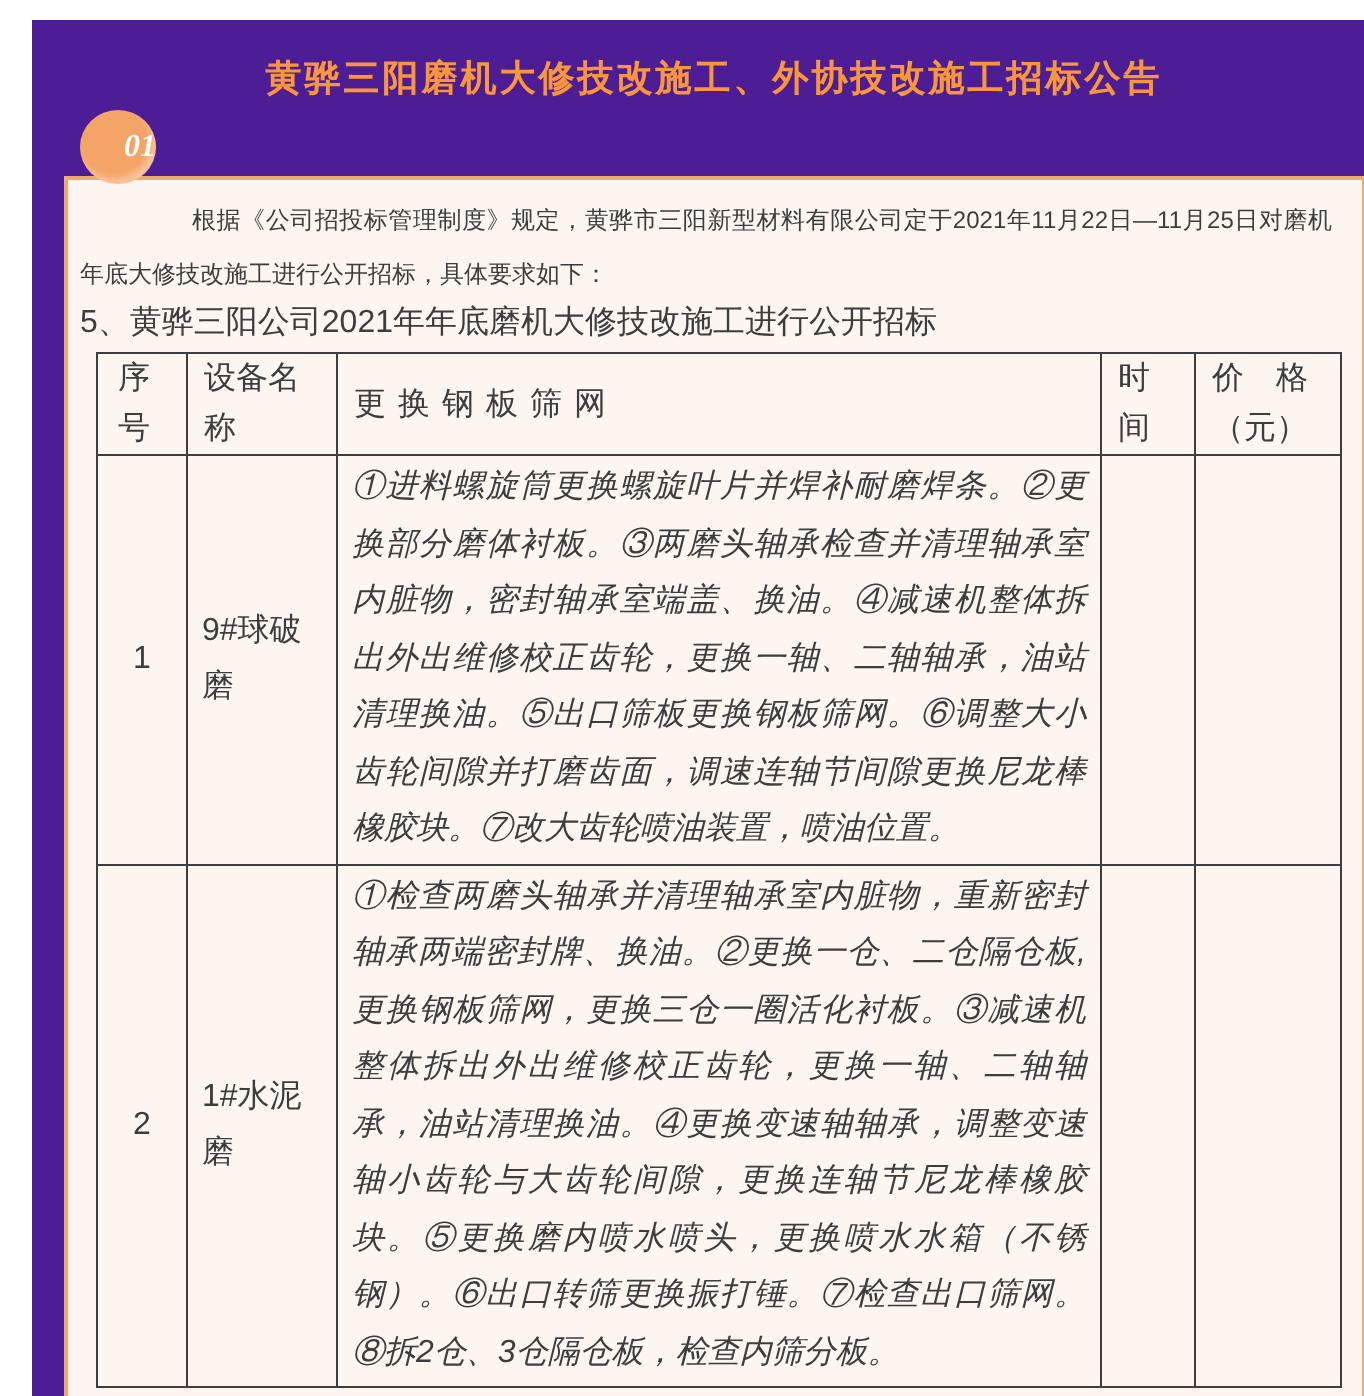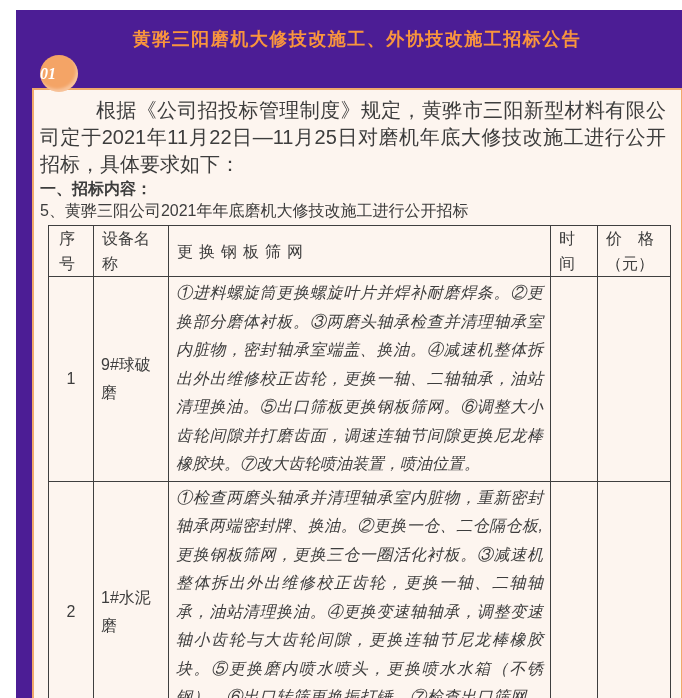--- a/index.html
+++ b/index.html
@@ -4,28 +4,28 @@
 <style>
   * { margin:0; padding:0; box-sizing:border-box; }
   html,body { width:682px; height:698px; overflow:hidden; background:#ffffff;
               font-family:"Liberation Sans", sans-serif; }
   .canvas { position:absolute; top:10px; left:16px; width:682px; height:688px;
             background:#4c1d95; overflow:hidden; }
   .doc-title { padding-top:18px; text-align:center; color:#F9953D;
                font-weight:bold; font-size:18px; letter-spacing:1.5px; line-height:22px; }
   .badge { position:absolute; left:24px; top:45px; width:38px; height:37px;
            background:#F4A466; border-radius:50%; z-index:2;
-           display:flex; align-items:center; justify-content:flex-start;
+           display:flex; align-items:center; justify-content:flex-end;
            box-shadow: inset -2px -3px 3px rgba(255,255,255,0.35); }
   .badge span { color:#ffffff; font-family:"Liberation Serif", serif;
                 font-style:italic; font-weight:bold; font-size:16px; }
   .content-box { position:absolute; left:16px; top:78px; width:651px; height:640px;
                  border:2px solid #F0A96B; background:#FDF5EF;
                  padding:4px 0 0 6px; color:#3D3D3D; }
-  .intro { font-size:20px; line-height:27px; text-align:justify;
+  .intro { font-size:12px; line-height:27px; text-align:justify;
            text-indent:56px; padding:3px 15px 0 0; word-break:break-all; }
   .sec-heading { font-size:16px; font-weight:bold; line-height:22px; }
   .sec-item { font-size:16px; line-height:22px; }
   table.tender { border-collapse:collapse; table-layout:fixed; width:622px;
                  margin:3px 0 0 8px; background:transparent; }
   .tender th, .tender td { border:1px solid #3F3F3F; font-size:16px; color:#3D3D3D;
                            font-weight:normal; vertical-align:middle; }
   .tender th { text-align:left; line-height:25px; height:51px; padding:0 8px;
                white-space:pre-line; word-break:break-all; }
   th.h-no { padding-left:10px; }
@@ -46,21 +46,20 @@
   <div class="doc-title">黄骅三阳磨机大修技改施工、外协技改施工招标公告</div>
 
   <div class="badge">
     <span>01</span>
   </div>
 
   <div class="content-box">
 
     <p class="intro">根据《公司招投标管理制度》规定，黄骅市三阳新型材料有限公司定于2021年11月22日—11月25日对磨机年底大修技改施工进行公开招标，具体要求如下：</p>
 
-    <div class="sec-heading">一、招标内容：</div>
 
     <div class="sec-item">5、黄骅三阳公司2021年年底磨机大修技改施工进行公开招标</div>
 
     <table class="tender">
       <colgroup>
         <col style="width:45px">
         <col style="width:75px">
         <col style="width:382px">
         <col style="width:47px">
         <col style="width:73px">

